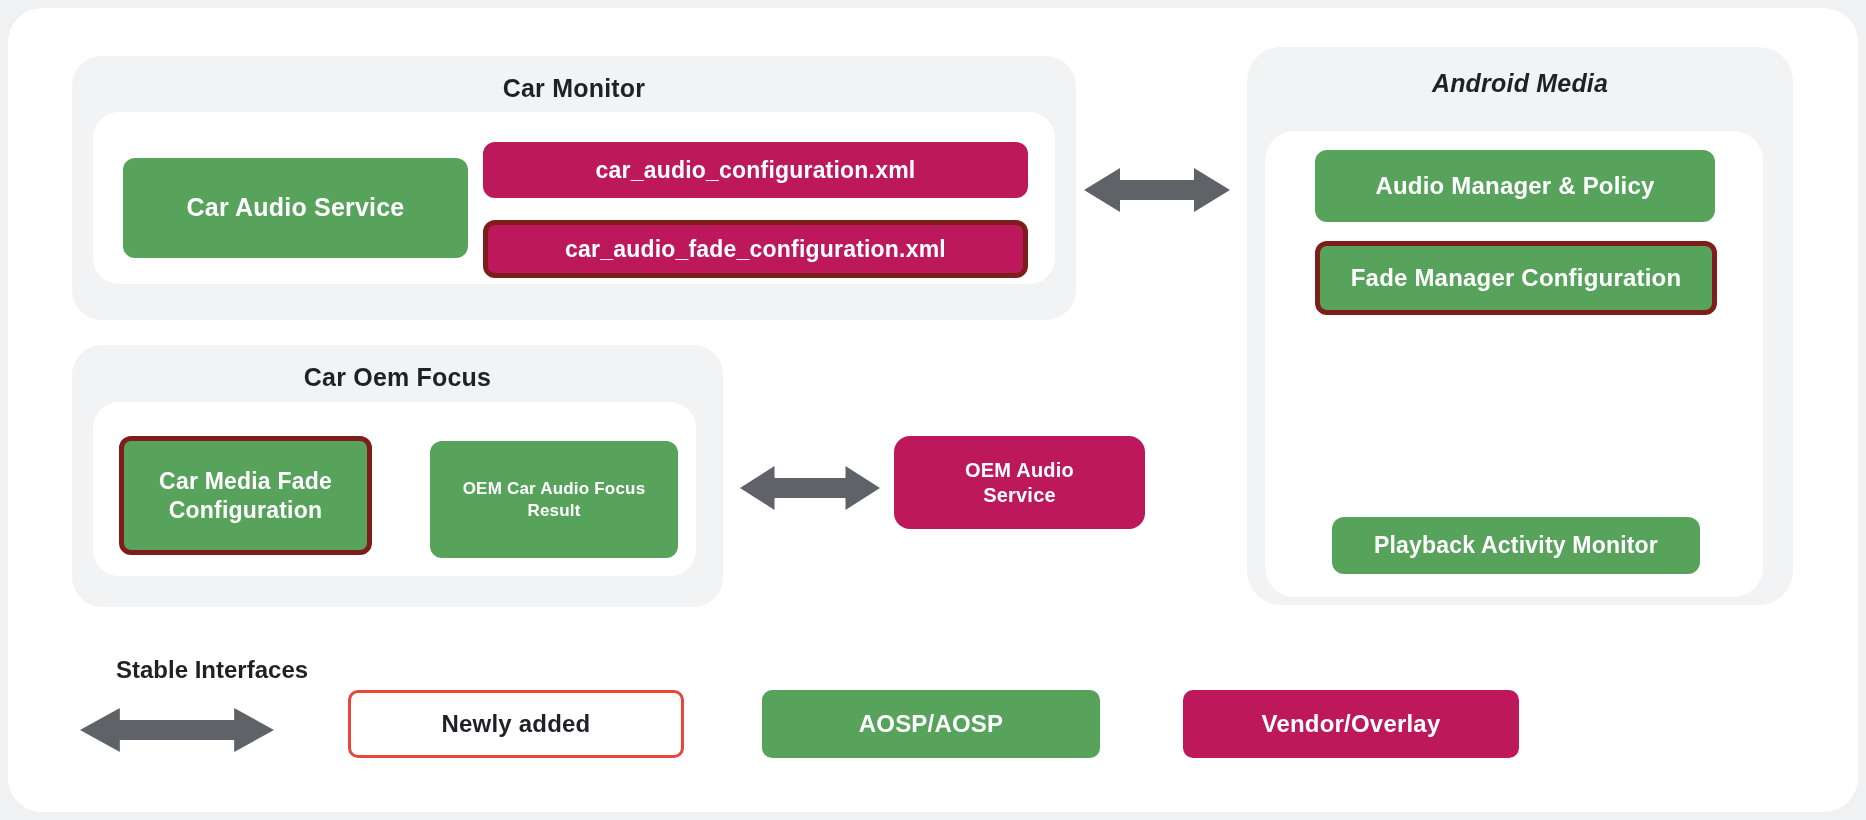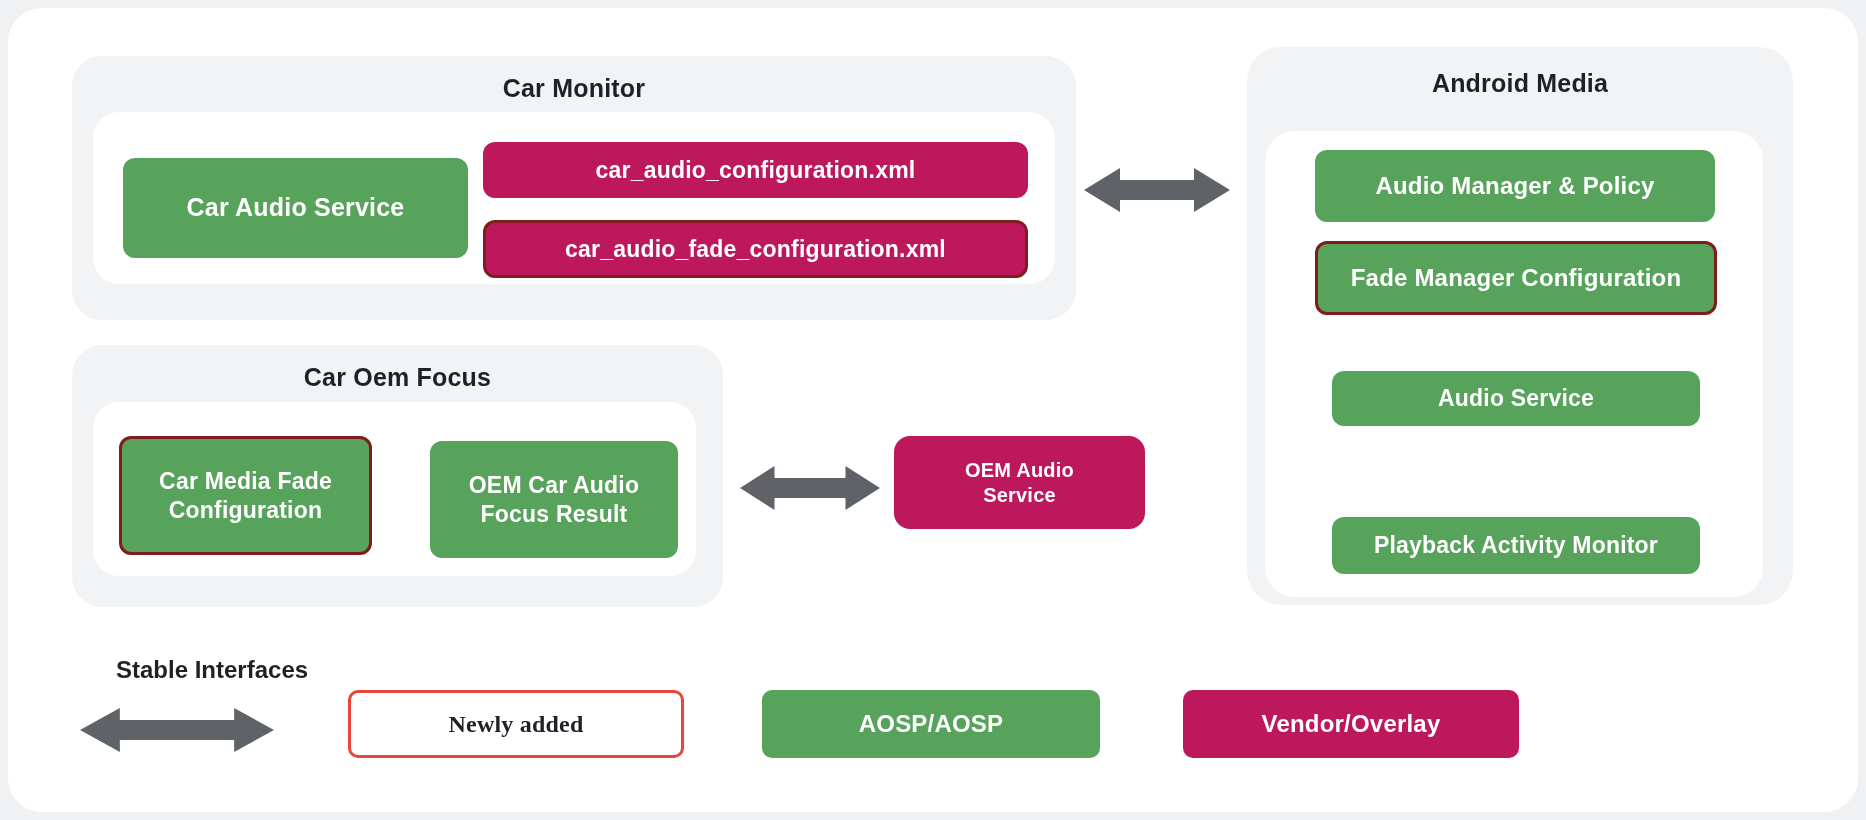--- a/index.html
+++ b/index.html
@@ -24,21 +24,21 @@
   .panel {
     position: absolute; background: #ffffff; border-radius: 26px;
   }
   .box {
     position: absolute; display: flex; align-items: center; justify-content: center;
     text-align: center; font-weight: 700; color: #ffffff; line-height: 1.25;
     letter-spacing: 0.2px;
   }
   .green  { background: #58a35c; border-radius: 12px; }
   .blue   { background: #be185d; border-radius: 12px; }
-  .red-border  { border: 3px solid #7f1d1d; }
+  .red-border  { border: 5px solid #7f1d1d; }
   .outline-box { background: #ffffff; border: 3px solid #e8463a; color: #1f2126; }
   .arrow { position: absolute; }
   .arrow svg { display: block; width: 100%; height: 100%; }
   .legend-label {
     position: absolute; font-weight: 700; color: #1f2126; font-size: 24px; margin-left: 44px;
   }
 </style>
 </head>
 <body>
 
@@ -53,45 +53,44 @@
   <div class="box blue" style="left:483px; top:142px; width:545px; height:56px; font-size:23px;">car_audio_configuration.xml</div>
   <div class="box blue red-border" style="left:483px; top:220px; width:545px; height:58px; font-size:23px;">car_audio_fade_configuration.xml</div>
 
   <div class="arrow" style="left:1084px; top:168px; width:146px; height:44px;">
     <svg viewBox="0 0 146 44" preserveAspectRatio="none" aria-hidden="true">
       <path d="M0,22 L36,0 L36,12 L110,12 L110,0 L146,22 L110,44 L110,32 L36,32 L36,44 Z" fill="#5f6368"></path>
     </svg>
   </div>
 
   <div class="section" style="left:1247px; top:47px; width:546px; height:558px; border-radius:34px;">
-    <div class="section-title" style="padding-top:22px; font-size:25px;">Android Media</div>
+    <div class="section-title" style="padding-top:22px; font-size:25px;font-style:italic;">Android Media</div>
   </div>
   <div class="panel" style="left:1265px; top:131px; width:498px; height:466px; border-radius:30px;"></div>
   <div class="box green" style="left:1315px; top:150px; width:400px; height:72px; font-size:24px;">Audio Manager &amp; Policy</div>
   <div class="box green red-border" style="left:1315px; top:241px; width:402px; height:74px; font-size:24px;">Fade Manager Configuration</div>
-  <div class="box green" style="left:1332px; top:371px; width:368px; height:55px; font-size:23px;">Audio Service</div>
   <div class="box green" style="left:1332px; top:517px; width:368px; height:57px; font-size:23px;">Playback Activity Monitor</div>
 
   <div class="section" style="left:72px; top:345px; width:651px; height:262px;">
     <div class="section-title" style="padding-top:18px; font-size:25px;">Car Oem Focus</div>
   </div>
   <div class="panel" style="left:93px; top:402px; width:603px; height:174px;"></div>
   <div class="box green red-border" style="left:119px; top:436px; width:253px; height:119px; font-size:23px; padding:0 24px;">Car Media Fade Configuration</div>
-  <div class="box green" style="left:430px; top:441px; width:248px; height:117px; font-size:23px; padding:0 22px;">OEM Car Audio Focus Result</div>
+  <div class="box green" style="left:430px; top:441px; width:248px; height:117px; font-size:17px; padding:0 22px;">OEM Car Audio Focus Result</div>
 
   <div class="arrow" style="left:740px; top:466px; width:140px; height:44px;">
     <svg viewBox="0 0 146 44" preserveAspectRatio="none" aria-hidden="true">
       <path d="M0,22 L36,0 L36,12 L110,12 L110,0 L146,22 L110,44 L110,32 L36,32 L36,44 Z" fill="#5f6368"></path>
     </svg>
   </div>
 
   <div class="box blue" style="left:894px; top:436px; width:251px; height:93px; font-size:20px; border-radius:16px; padding:0 40px;">OEM Audio Service</div>
 
   <div class="legend-label" style="left:72px; top:656px;">Stable Interfaces</div>
   <div class="arrow" style="left:80px; top:708px; width:194px; height:44px;">
     <svg viewBox="0 0 146 44" preserveAspectRatio="none" aria-hidden="true">
       <path d="M0,22 L30,0 L30,12 L116,12 L116,0 L146,22 L116,44 L116,32 L30,32 L30,44 Z" fill="#5f6368"></path>
     </svg>
   </div>
-  <div class="box outline-box" style="left:348px; top:690px; width:336px; height:68px; font-size:24px; border-radius:10px;font-family:Liberation Serif, serif;">Newly added</div>
+  <div class="box outline-box" style="left:348px; top:690px; width:336px; height:68px; font-size:24px; border-radius:10px;">Newly added</div>
   <div class="box green" style="left:762px; top:690px; width:338px; height:68px; font-size:24px; border-radius:10px;">AOSP/AOSP</div>
   <div class="box blue" style="left:1183px; top:690px; width:336px; height:68px; font-size:24px; border-radius:10px;">Vendor/Overlay</div>
 </div>
 
 </body></html>

